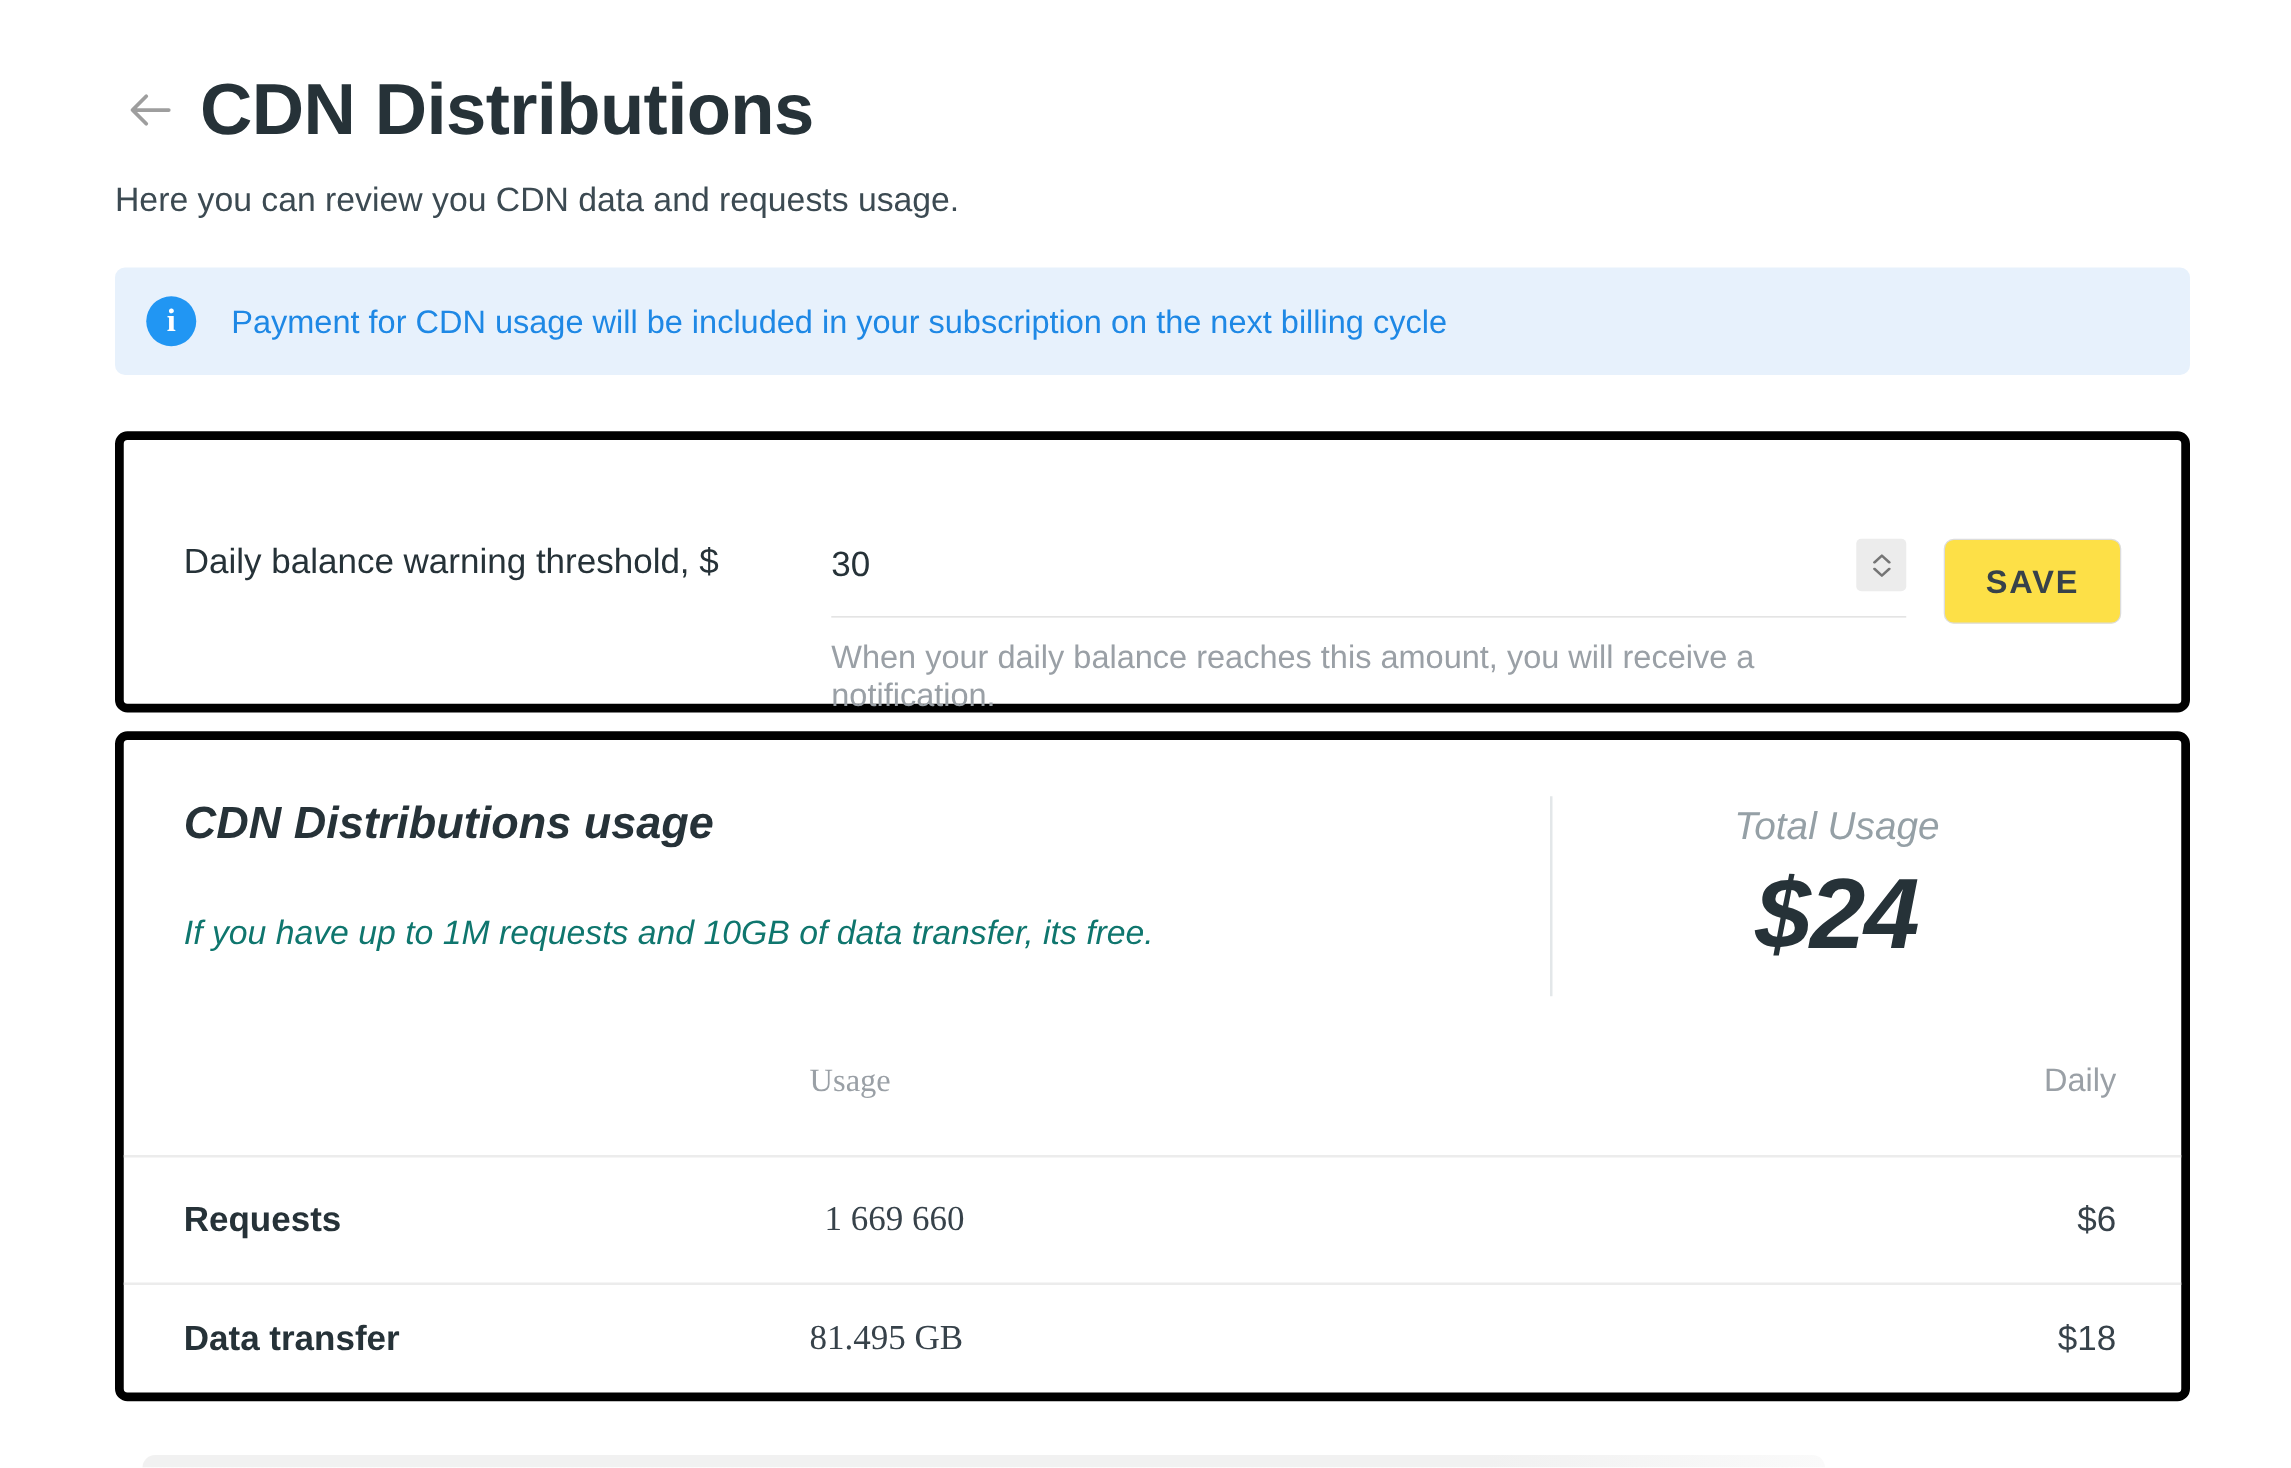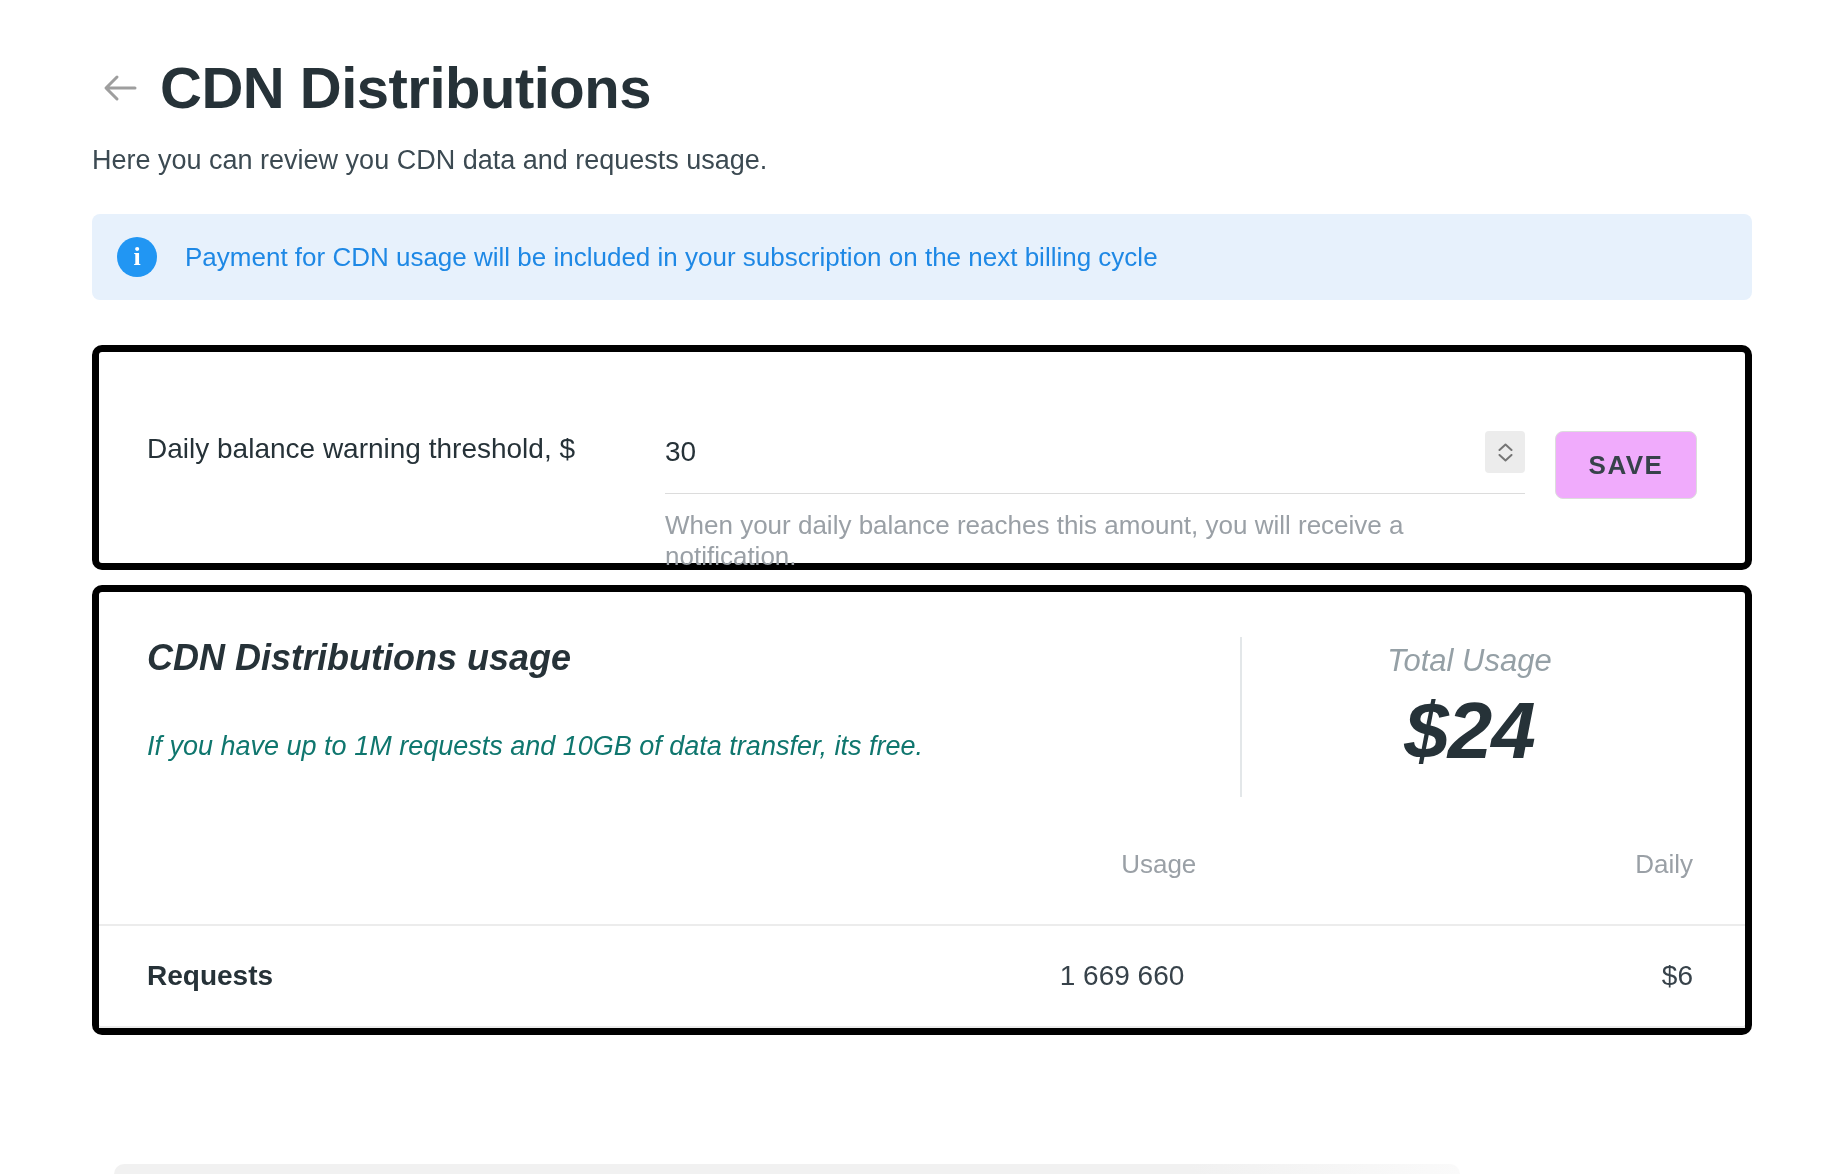--- a/index.html
+++ b/index.html
@@ -66,21 +66,21 @@
   .spinner {
     width:40px; height:42px; border-radius:4px;
     background:#ececec;
     display:flex; flex-direction:column; align-items:center; justify-content:center;
     gap:3px; flex:0 0 auto; cursor:pointer;
   }
   .helper-text { margin-top:16px; font-size:26px; color:#9aa0a6; }
   .save-btn {
     margin-left:30px; flex:0 0 auto;
     width:142px; height:68px;
-    background:#f0abfc; border:1px solid #dcdcdc; border-radius:8px;
+    background:#fde047; border:1px solid #dcdcdc; border-radius:8px;
     font-family:inherit; font-size:26px; font-weight:600; letter-spacing:1.5px;
     color:#37424a; cursor:pointer;
   }
 
   
   .card-usage { margin-top:15px; padding-bottom:0; }
   .usage-top { display:flex; padding:45px 48px 0 48px;font-style:italic; }
   .usage-left { width:1093px; flex:0 0 auto; }
   .usage-title { font-size:36px; font-weight:700; color:#263238; }
   .usage-desc { margin-top:52px; font-size:27px; color:#0f766e; }
@@ -93,21 +93,21 @@
   }
   .total-label { font-size:31px; color:#95a0a6; }
   .total-value { margin-top:6px; font-size:80px; font-weight:700; color:#263238; letter-spacing:-1px; }
 
   
   .usage-table { margin-top:52px; }
   .t-row { display:grid; grid-template-columns:1fr 1fr 1fr; align-items:center; }
   .t-head { padding-bottom:44px; border-bottom:2px solid #ececec; }
   .t-head .c-mid, .t-head .c-right { font-size:26px; color:#9aa0a6; }
   .c-left  { text-align:left;  padding-left:48px; }
-  .c-mid   { text-align:right; }
+  .c-mid   { text-align:left;font-family:Liberation Serif, serif; }
   .c-right { text-align:right; padding-right:52px; }
   .t-body-row1 { height:102px; border-bottom:2px solid #ececec;gap:36px; }
   .t-body-row2 { height:86px; }
   .row-name  { font-size:28px; font-weight:700; color:#263238; }
   .row-usage { font-size:28px; color:#37424a; }
   .row-price { font-size:28px; color:#37424a; }
 
   
   .next-panel {
     position:absolute; top:1164px; left:114px;
@@ -174,19 +174,24 @@
           <div class="c-mid">Usage</div>
           <div class="c-right">Daily</div>
         </div>
 
         <div class="t-row t-body-row1">
           <div class="c-left row-name">Requests</div>
           <div class="c-mid row-usage">1 669 660</div>
           <div class="c-right row-price">$6</div>
         </div>
 
+        <div class="t-row t-body-row2">
+          <div class="c-left row-name">Data transfer</div>
+          <div class="c-mid row-usage">81.495 GB</div>
+          <div class="c-right row-price">$18</div>
+        </div>
       </div>
     </div>
 
   </div>
 
   <div class="next-panel"></div>
 </div>
 
 </body></html>

